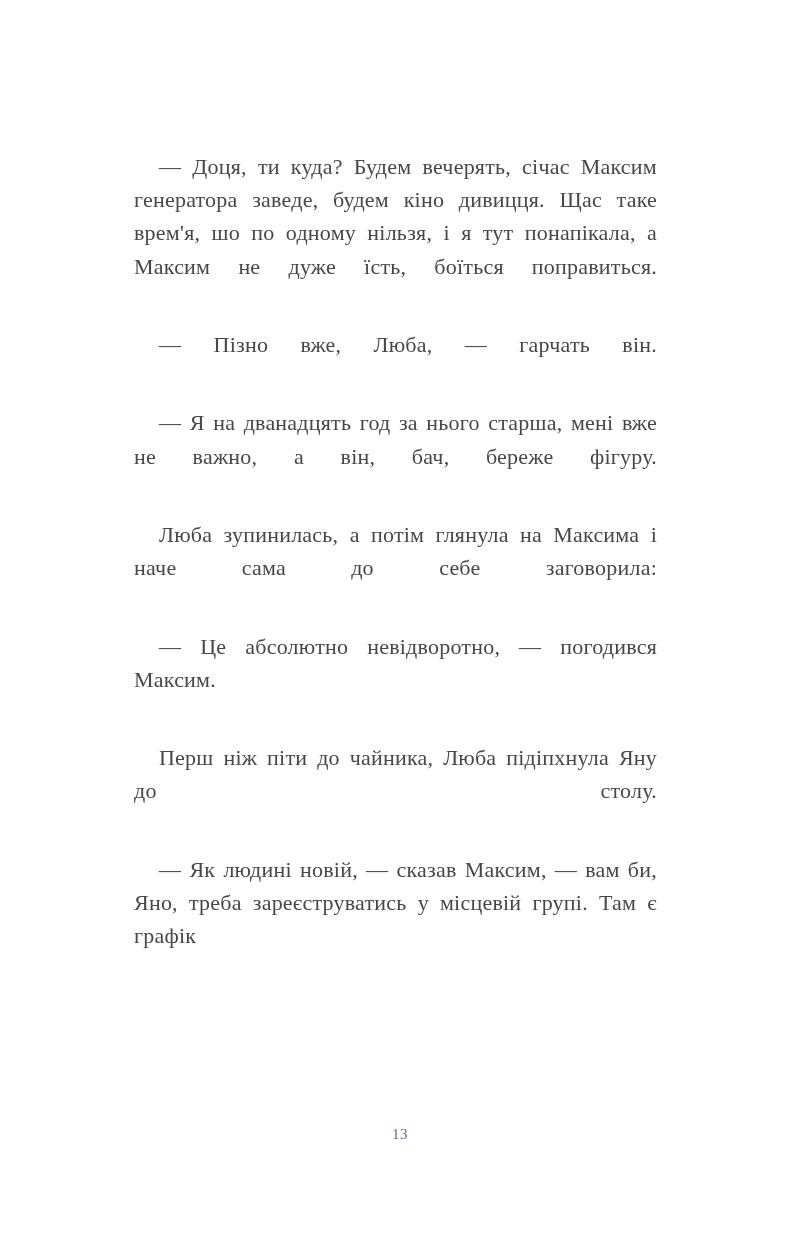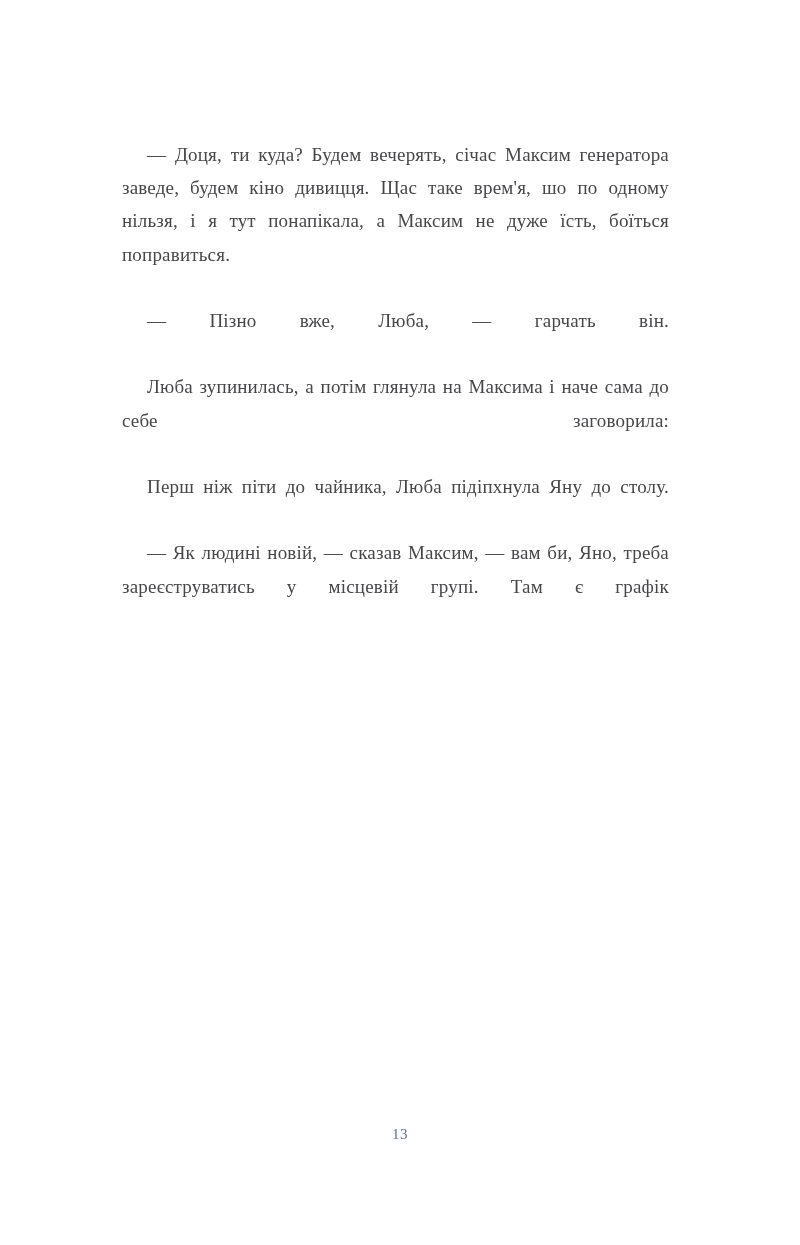--- a/index.html
+++ b/index.html
@@ -20,26 +20,26 @@
   }
 
   .text-column {
     position: absolute;
     left: 122px;
     top: 138px;
     width: 547px;
   }
 
   .para {
-    margin: 0;
+    margin: 12px;
     padding: 0;
     text-indent: 25px;
     text-align: justify;
     text-justify: inter-word;
-    font-size: 19px;
+    font-size: 22px;
     line-height: 33.2px;
     color: #47474a;
     letter-spacing: 0.01em;
     -webkit-hyphens: none;
     hyphens: none;
     word-spacing: 0.015em;
   }
 
   
   .para::after {
@@ -62,20 +62,22 @@
   }
 </style>
 </head>
 <body>
 
 <div class="page">
 
   <div class="text-column">
     <p class="para">— Доця, ти куда? Будем вечерять, січас Максим генератора заведе, будем кіно дивицця. Щас таке врем'я, шо по одному нільзя, і я тут понапікала, а Максим не дуже їсть, боїться поправиться.</p>
     <p class="para">— Пізно вже, Люба, — гарчать він.</p>
+    <p class="para">— Я на дванадцять год за нього старша, мені вже не важно, а він, бач, береже фігуру.</p>
     <p class="para">Люба зупинилась, а потім глянула на Максима і наче сама до себе заговорила:</p>
+    <p class="para">— Це абсолютно невідворотно, — погодився Максим.</p>
     <p class="para">Перш ніж піти до чайника, Люба підіпхнула Яну до столу.</p>
     <p class="para">— Як людині новій, — сказав Максим, — вам би, Яно, треба зареєструватись у місцевій групі. Там є графік</p>
   </div>
 
   <div class="folio">13</div>
 
 </div>
 
 </body></html>

